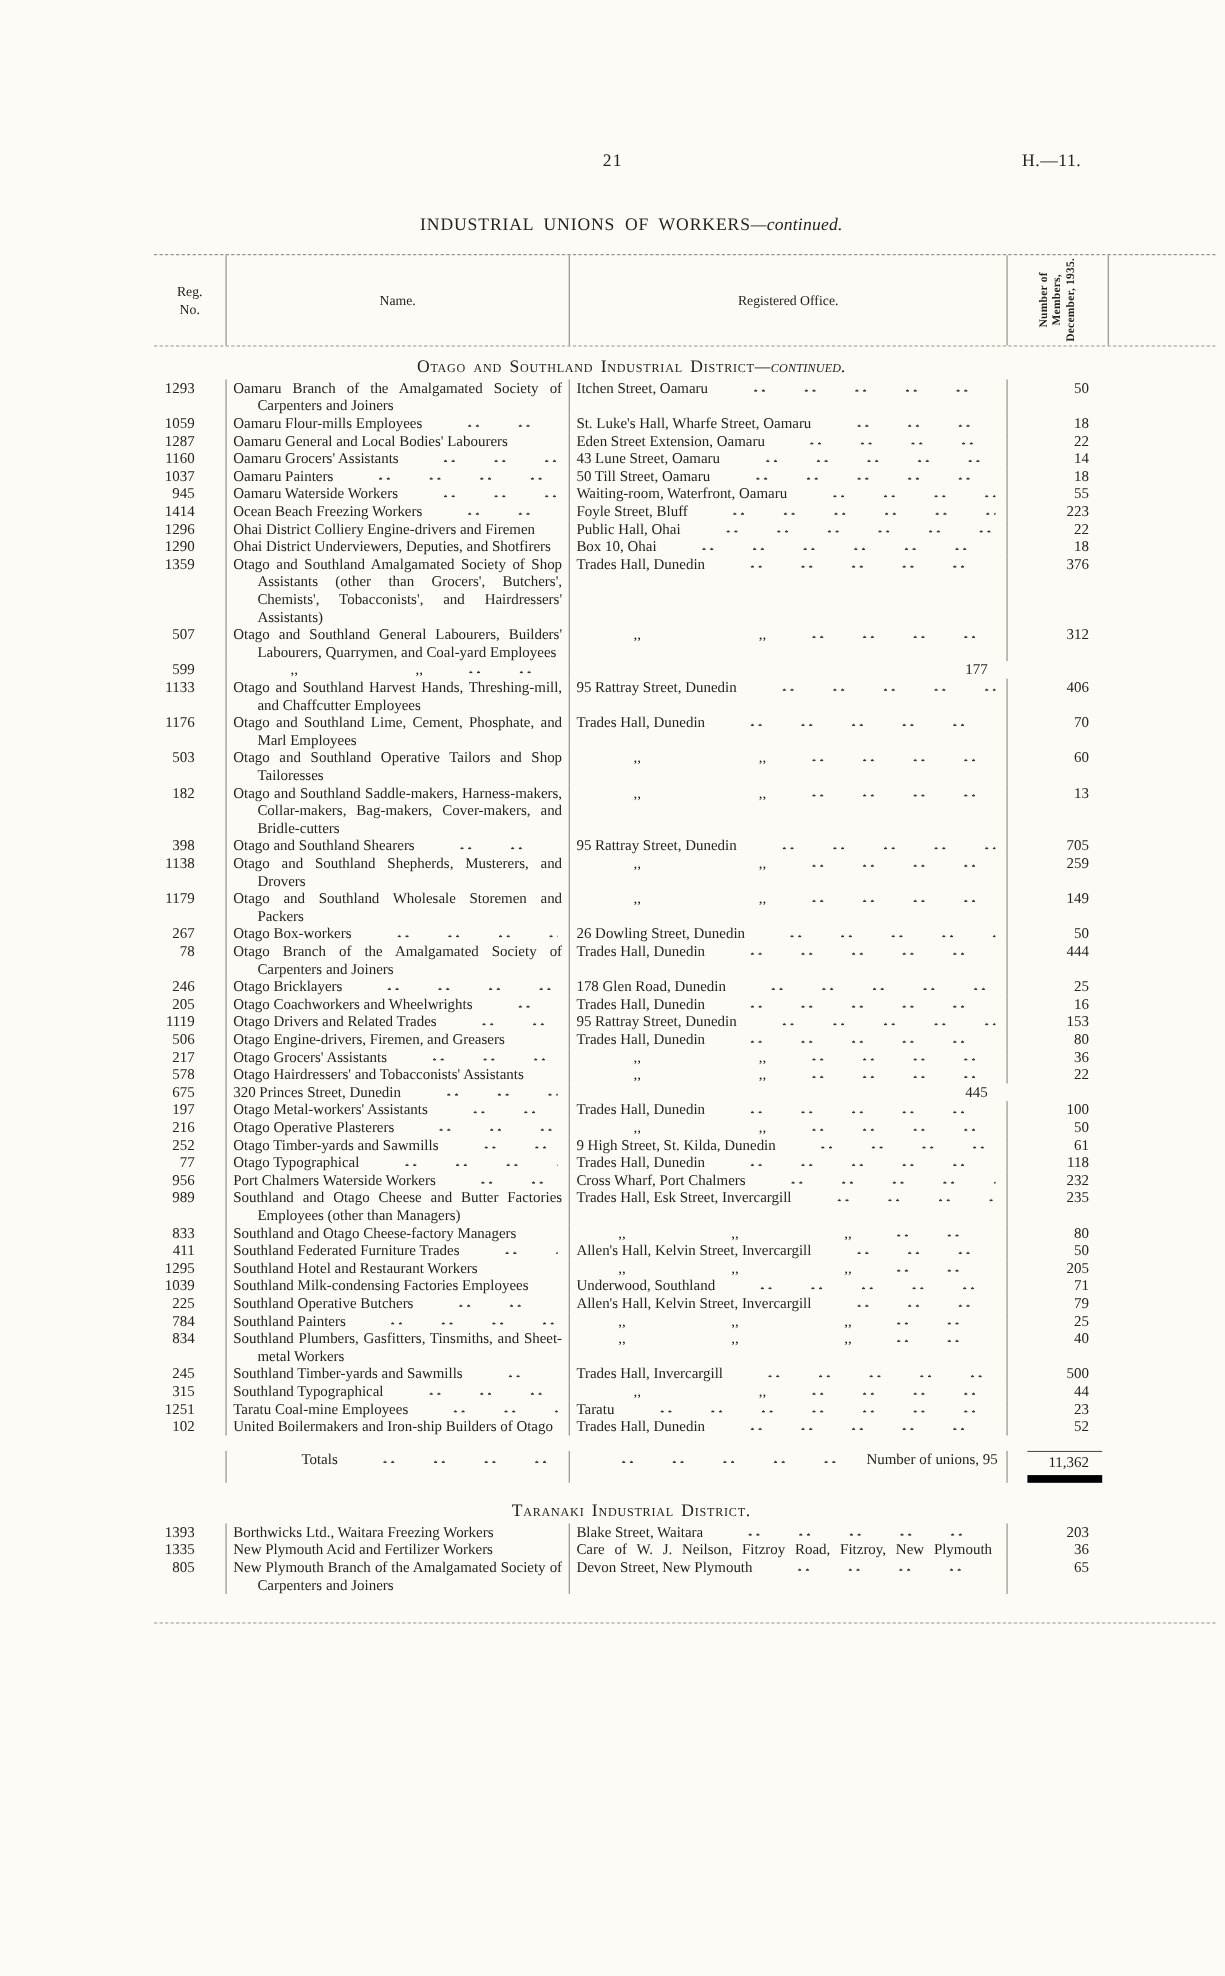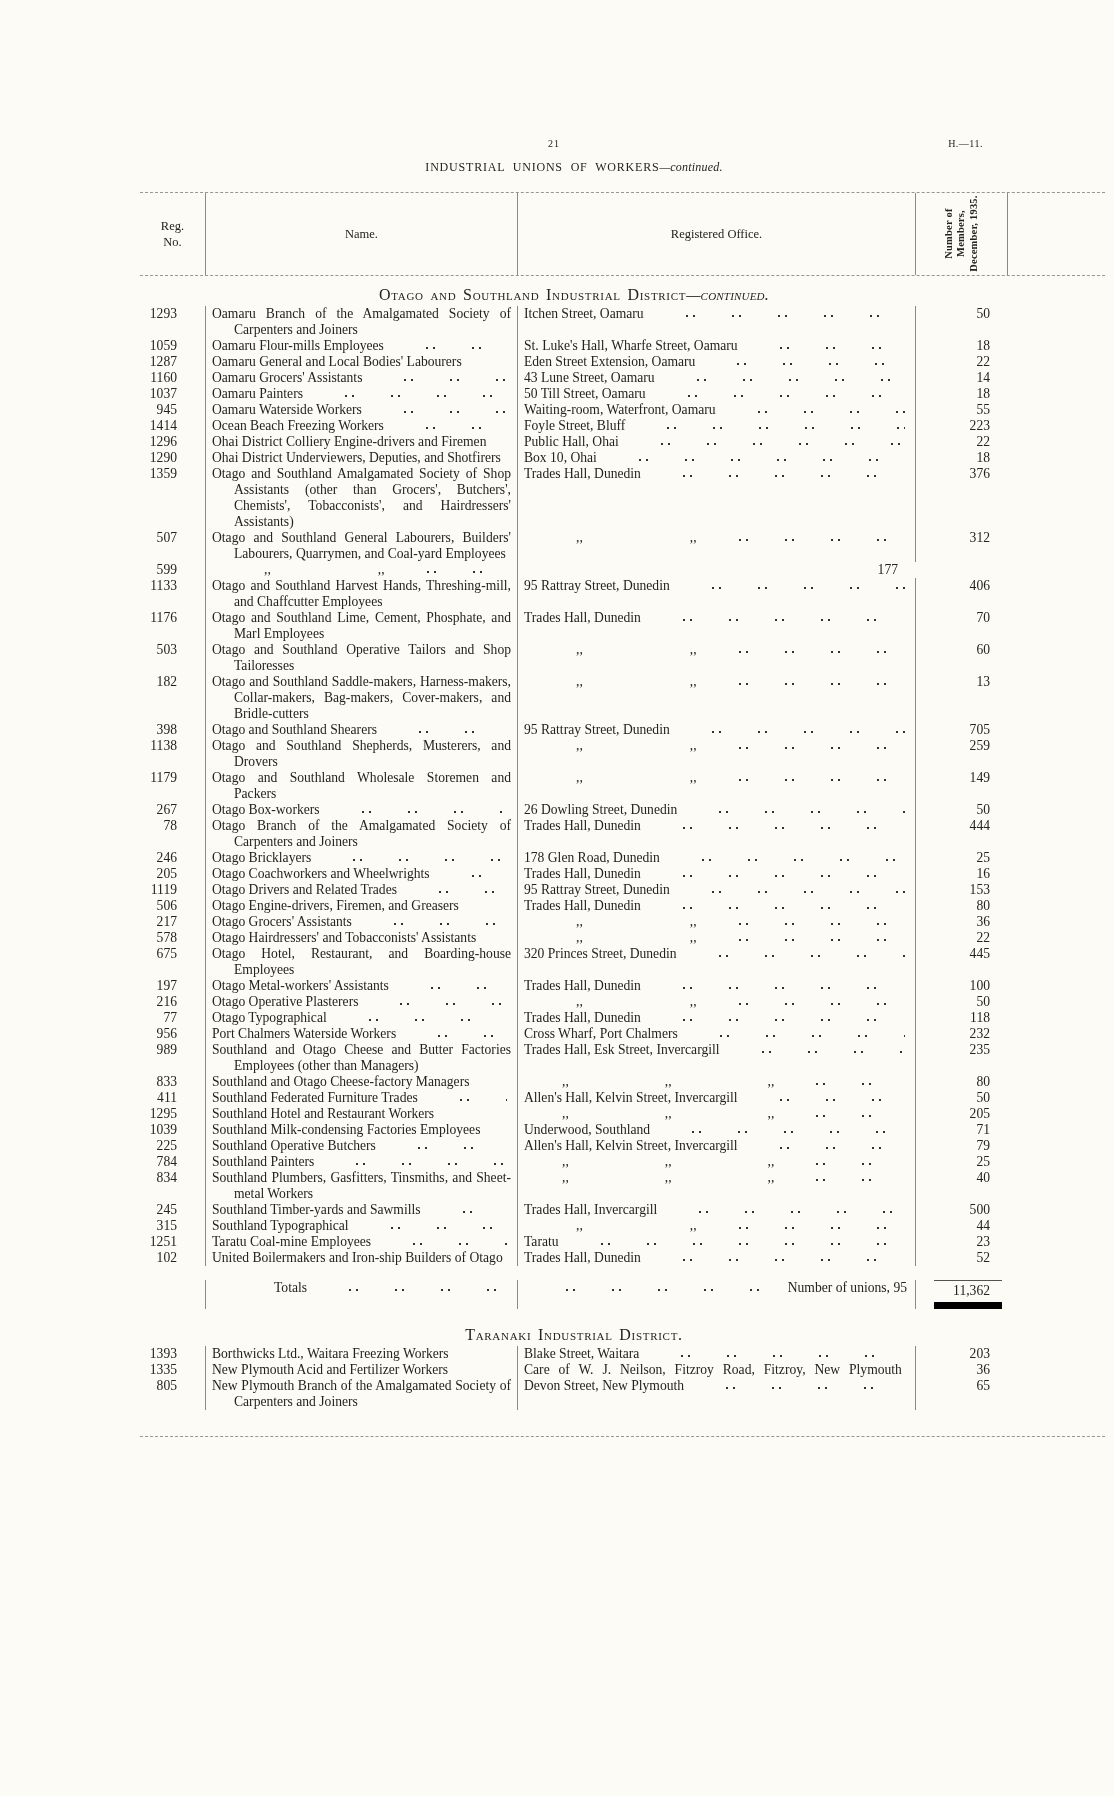--- a/index.html
+++ b/index.html
@@ -4,24 +4,24 @@
 <style>
   html,body{margin:0;padding:0;}
   body{
     width:1114px;height:1796px;position:relative;
     background:#fcfbf6;color:#26231d;
     font-family:"Liberation Serif","DejaVu Serif",serif;
     -webkit-font-smoothing:antialiased;
   }
   .sheet{position:absolute;left:140px;top:0;width:965px;}
   
-  .page-head{position:relative;height:22px;margin-top:138px;font-size:10px;}
+  .page-head{position:relative;height:22px;margin-top:138px;font-size:16px;}
   .page-num{position:absolute;left:408px;letter-spacing:1px;}
   .doc-ref{position:absolute;right:122px;letter-spacing:.5px;}
-  .doc-title{width:868px;text-align:center;font-size:12px;letter-spacing:.8px;word-spacing:4px;}
+  .doc-title{width:868px;text-align:center;margin-top:36px;font-size:16px;letter-spacing:.8px;word-spacing:4px;}
   .ital{font-style:italic;letter-spacing:.2px;}
   
   .rule{width:965px;height:0;border-top:1px dashed #99968a;}
   .rule.top{margin-top:17px;}
   .rule.bottom{margin-top:26px;}
   
   .thead{display:grid;grid-template-columns:66px 312px 398px 92px;height:82px;width:868px;}
   .th{display:flex;align-items:center;justify-content:center;text-align:center;
       font-size:12.5px;line-height:1.3;position:relative;}
   .th.h-reg,.th.h-name,.th.h-office{border-right:1px solid #8d8a7d;}
@@ -508,25 +508,20 @@
           <div class="cflex">
             <span class="dit d2a">,,</span>
             <span class="dit d2b">,,</span>
             <span class="dots"></span>
           </div>
         </div>
         <div class="td c-members"><span>22</span></div>
       </div>
       <div class="tr">
         <div class="td c-reg"><span>675</span></div>
-        <div class="td c-name">
-          <div class="cflex">
-            <span class="txt grow hang">Otago Hotel, Restaurant, and Boarding-house Employees</span>
-          </div>
-        </div>
         <div class="td c-office">
           <div class="cflex">
             <span class="txt">320 Princes Street, Dunedin</span>
             <span class="dots"></span>
           </div>
         </div>
         <div class="td c-members"><span>445</span></div>
       </div>
       <div class="tr">
         <div class="td c-reg"><span>197</span></div>
@@ -553,20 +548,36 @@
           </div>
         </div>
         <div class="td c-office">
           <div class="cflex">
             <span class="dit d2a">,,</span>
             <span class="dit d2b">,,</span>
             <span class="dots"></span>
           </div>
         </div>
         <div class="td c-members"><span>50</span></div>
+      </div>
+      <div class="tr">
+        <div class="td c-reg"><span>252</span></div>
+        <div class="td c-name">
+          <div class="cflex">
+            <span class="txt">Otago Timber-yards and Sawmills</span>
+            <span class="dots"></span>
+          </div>
+        </div>
+        <div class="td c-office">
+          <div class="cflex">
+            <span class="txt">9 High Street, St. Kilda, Dunedin</span>
+            <span class="dots"></span>
+          </div>
+        </div>
+        <div class="td c-members"><span>61</span></div>
       </div>
       <div class="tr">
         <div class="td c-reg"><span>77</span></div>
         <div class="td c-name">
           <div class="cflex">
             <span class="txt">Otago Typographical</span>
             <span class="dots"></span>
           </div>
         </div>
         <div class="td c-office">

